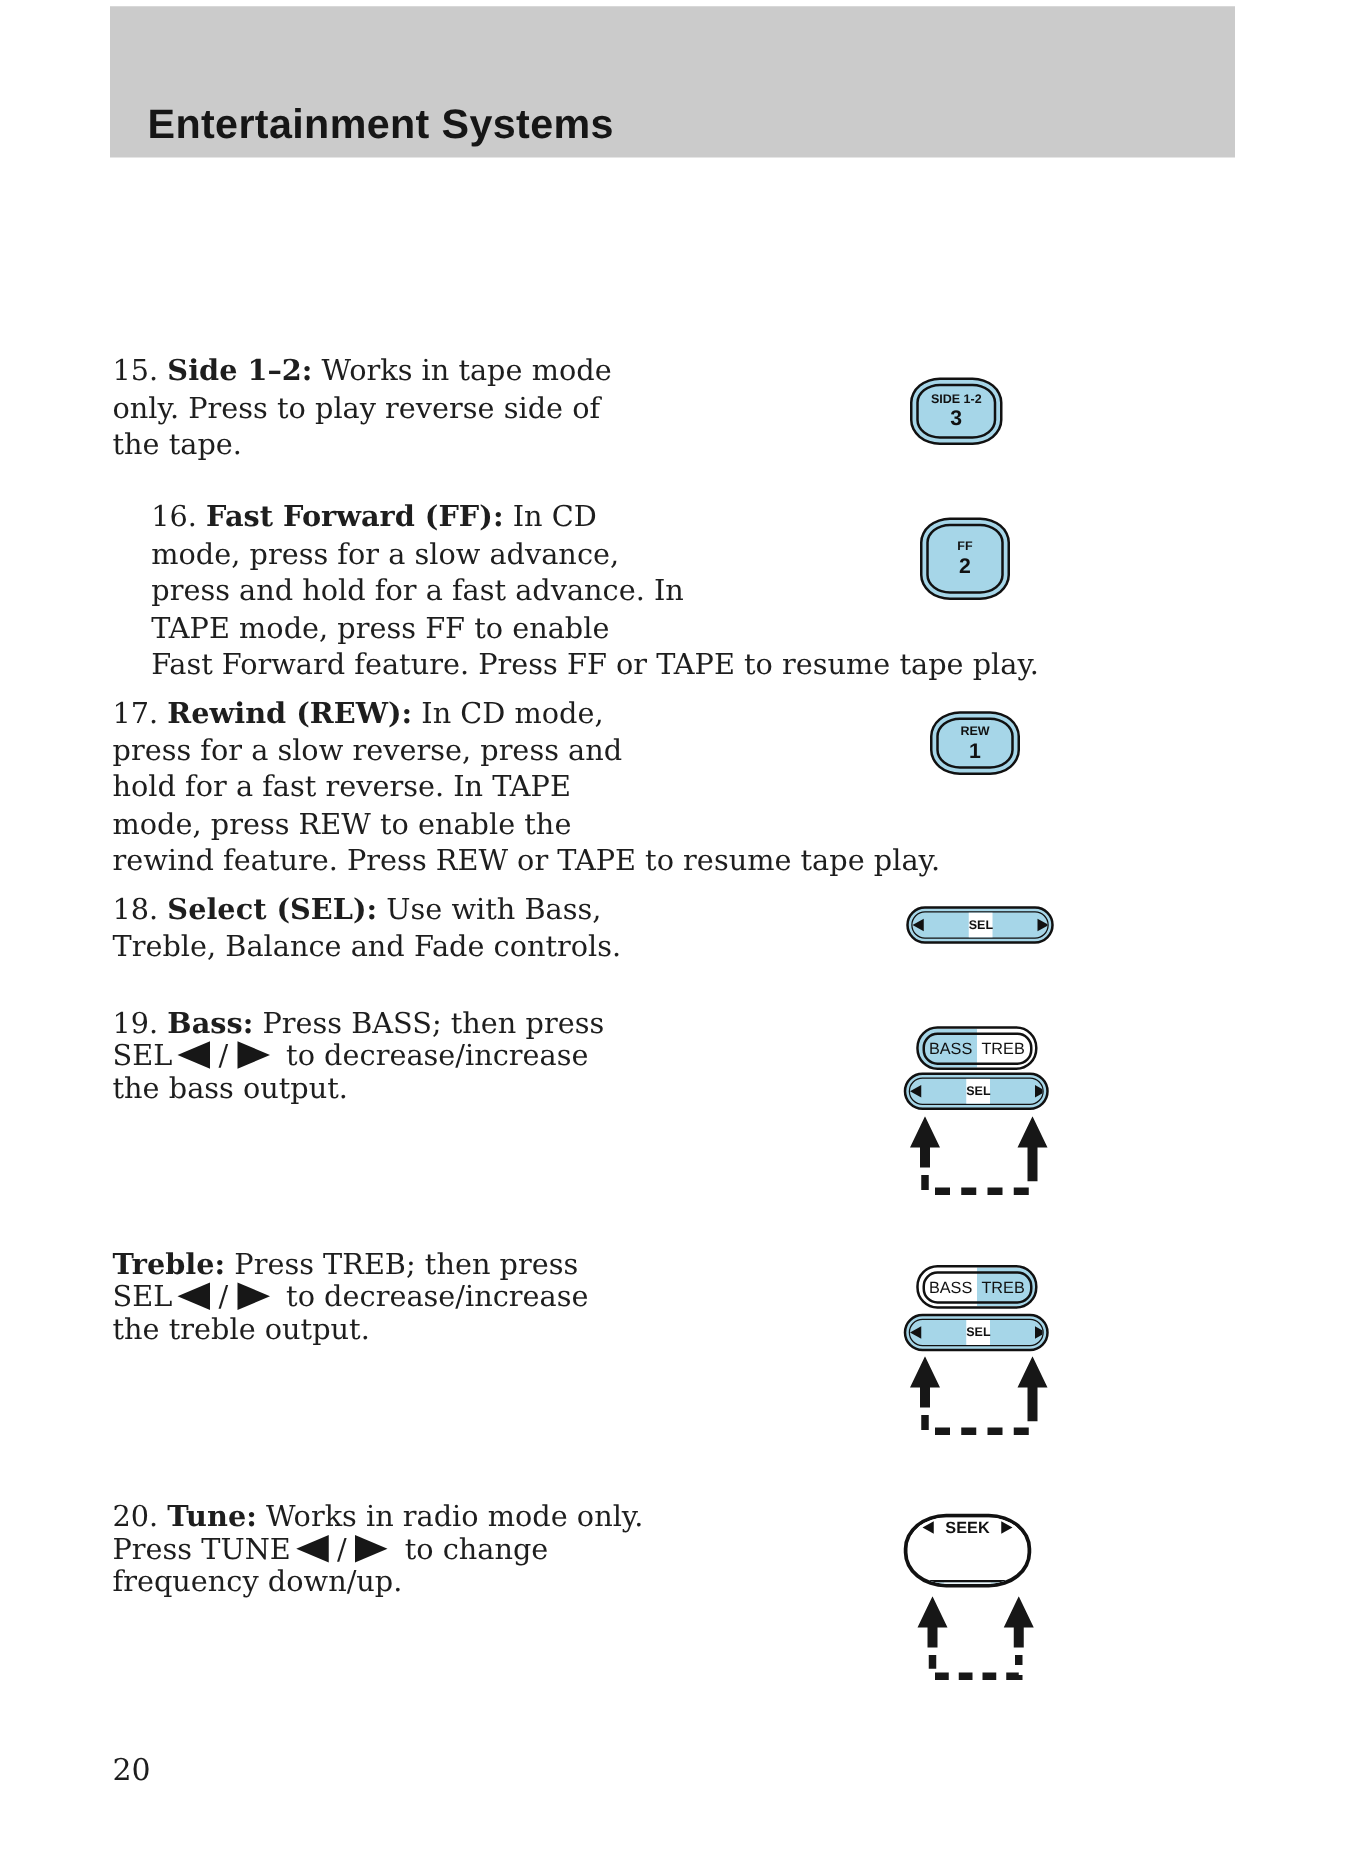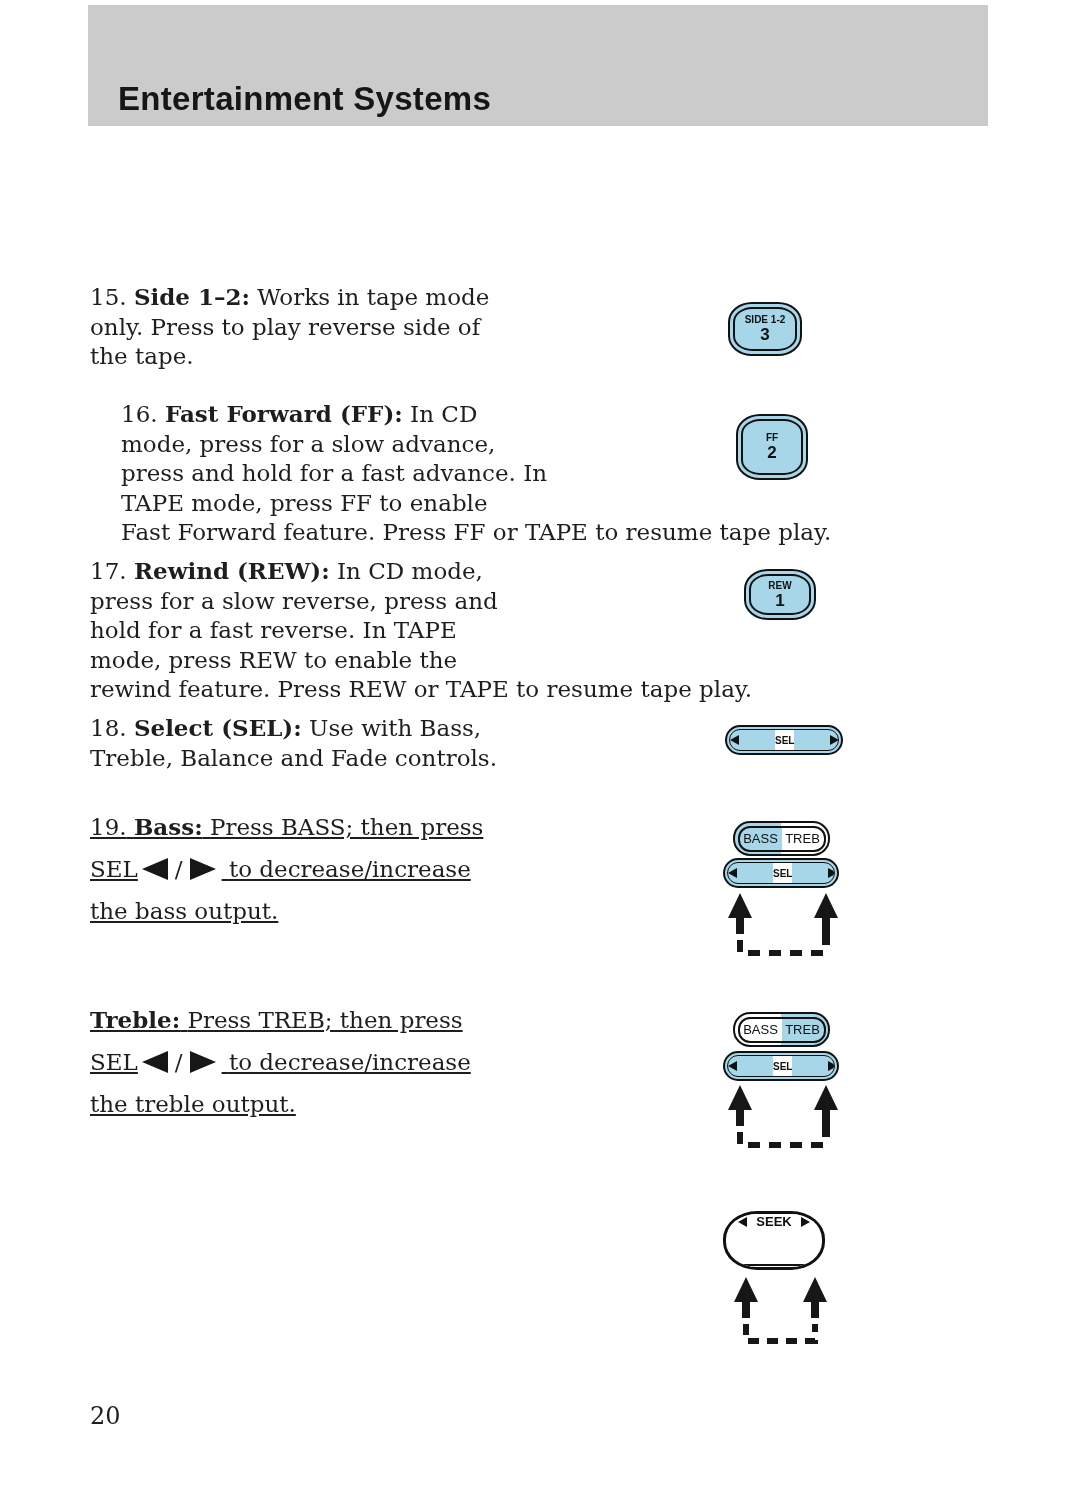--- a/index.html
+++ b/index.html
@@ -8,21 +8,21 @@
     font-family:"DejaVu Serif", serif; color:#1e1e1e; overflow:hidden;
   }
   
   .header-band { position:absolute; left:88px; top:5px; width:900px; height:121px; background:var(--header_gray); }
   .page-title {
     position:absolute; left:30px; bottom:8px;
     font-family:"Liberation Sans", sans-serif; font-weight:bold; font-size:33px; letter-spacing:.3px; color:#161616;
   }
   
   .textblock { position:absolute; font-size:23px; line-height:29.5px; }
-  .lh34 { line-height:42px;text-decoration:underline; }
+  .lh34 { line-height:26px; }
   .lines { white-space:pre-line; }
   .ttl { font-weight:bold; }
   
   .inline-arrows { display:inline-block; white-space:nowrap; margin:0 6px 0 4px; }
   .tri-lg { display:inline-block; width:0; height:0; vertical-align:-3px; }
   .tri-lg-left  { border-top:11px solid transparent; border-bottom:11px solid transparent; border-right:26px solid #171717; }
   .tri-lg-right { border-top:11px solid transparent; border-bottom:11px solid transparent; border-left:26px solid #171717; }
   .arrow-slash { display:inline-block; margin:0 7px; }
   
   .rbtn { position:absolute; background:var(--button_blue); border:2.5px solid #111; border-radius:24px / 20px; padding:3px; box-sizing:border-box; }
@@ -201,20 +201,28 @@
           <span class="tri-sm tri-sm-right"></span>
         </div>
     </div>
   </div>
   <svg class="diagram" style="left:726px; top:1085px;" width="115" height="68" viewBox="0 0 115 68">
     <polygon points="14,0 2,25 10,25 10,41 18,41 18,25 26,25" fill="#171717"></polygon>
     <polygon points="100,0 88,25 96,25 96,52 104,52 104,25 112,25" fill="#171717"></polygon>
     <path d="M14,47 L14,60 L100,60" fill="none" stroke="#171717" stroke-width="6" stroke-dasharray="12 9"></path>
   </svg>
 
+  <div class="textblock lh34" style="left:90px; top:1201px; width:600px;">
+    <span>20.</span>
+    <b class="ttl">Tune:</b>
+    <span class="lines">Works in radio mode only.
+Press TUNE</span><span class="inline-arrows"><span class="tri-lg tri-lg-left"></span><span class="arrow-slash">/</span><span class="tri-lg tri-lg-right"></span></span>
+    <span class="lines">to change
+frequency down/up.</span>
+  </div>
   <div class="st" style="left:723px; top:1211px; width:102px; height:59px;">
     <div class="st-row st-top">
       <span class="tri-xs tri-xs-left"></span>
       <span class="st-label">SEEK</span>
       <span class="tri-xs tri-xs-right"></span>
     </div>
     <div class="st-row st-bottom">
       <div class="st-cap"></div>
       <div class="st-patch">
           <span class="tri-xs tri-xs-left"></span>

